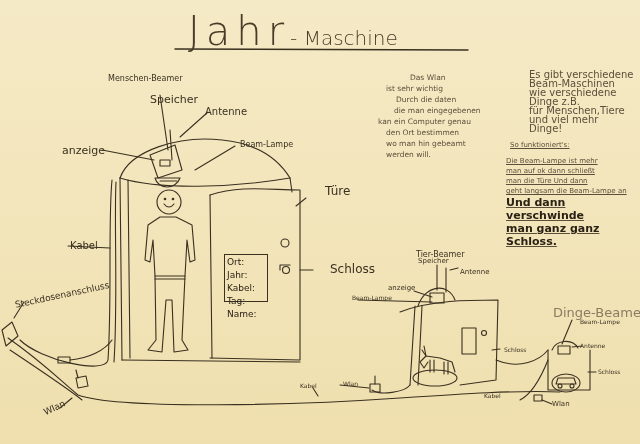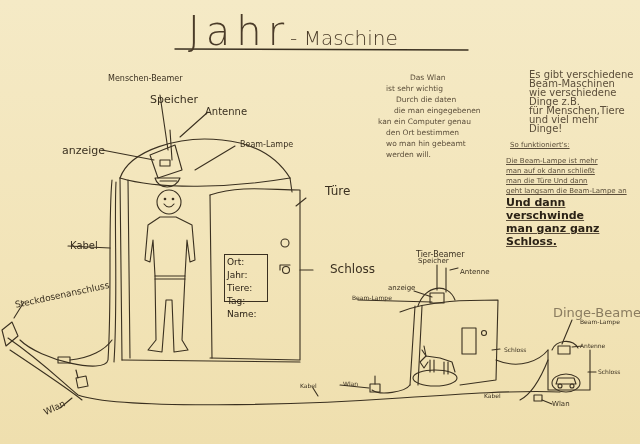--- a/index.html
+++ b/index.html
@@ -136,21 +136,21 @@
   <div class="lbl" style="left:240px;top:140px;font-size:8px;">Beam-Lampe</div>
   <div class="lbl" style="left:325px;top:184px;font-size:12px;">Türe</div>
   <div class="lbl" style="left:330px;top:262px;font-size:12px;">Schloss</div>
   <div class="lbl" style="left:70px;top:240px;font-size:10px;">Kabel</div>
   <div class="lbl" style="left:14px;top:300px;font-size:9px;transform:rotate(-12deg);transform-origin:left top;">Steckdosenanschluss</div>
   <div class="lbl" style="left:42px;top:408px;font-size:9px;transform:rotate(-25deg);transform-origin:left top;">Wlan</div>
 
   <div class="form">
     <div>Ort:</div>
     <div>Jahr:</div>
-    <div>Tiere:</div>
+    <div>Kabel:</div>
     <div>Tag:</div>
     <div>Name:</div>
   </div>
 
   <div class="lbl" style="left:416px;top:250px;font-size:8px;">Tier-Beamer</div>
   <div class="lbl" style="left:418px;top:257px;font-size:7px;">Speicher</div>
   <div class="lbl" style="left:460px;top:268px;font-size:7px;">Antenne</div>
   <div class="lbl" style="left:388px;top:284px;font-size:7px;">anzeige</div>
   <div class="lbl" style="left:352px;top:294px;font-size:6px;">Beam-Lampe</div>
   <div class="lbl" style="left:504px;top:346px;font-size:6px;">Schloss</div>

